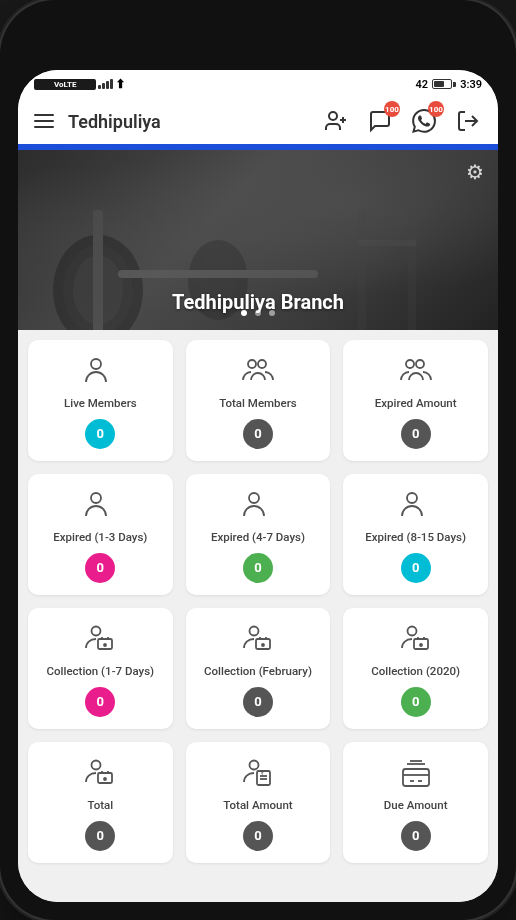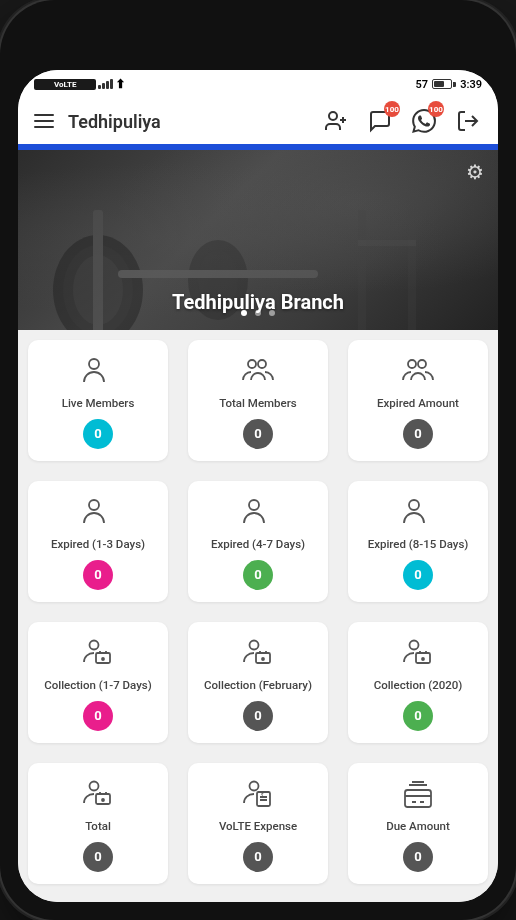--- a/index.html
+++ b/index.html
@@ -151,21 +151,21 @@
     
     .cards-section {
       background: #f0f0f0;
       padding: 10px;
       overflow-y: auto;
       height: calc(100% - 28px - 52px - 180px);
     }
     .cards-grid {
       display: grid;
       grid-template-columns: repeat(3, 1fr);
-      gap: 20px;
+      gap: 13px;
     }
     .card {
       background: #fff;
       border-radius: 10px;
       padding: 14px 8px 12px;
       display: flex;
       flex-direction: column;
       align-items: center;
       gap: 6px;
       box-shadow: 0 1px 3px rgba(0,0,0,0.08);
@@ -270,21 +270,21 @@
         <span class="volte-badge">VoLTE</span>
         <div class="signal-bars">
           <span style="height:4px"></span>
           <span style="height:6px"></span>
           <span style="height:8px"></span>
           <span style="height:10px"></span>
         </div>
         <span style="font-size:12px">⬆</span>
       </div>
       <div class="status-right">
-        <span>57</span>
+        <span>42</span>
         <div class="battery">
           <div class="battery-body">
             <div class="battery-fill"></div>
           </div>
           <div class="battery-tip"></div>
         </div>
         <span>3:39</span>
       </div>
     </div>
 
@@ -499,21 +499,21 @@
           <div class="card-icon">
             <svg width="36" height="36" viewBox="0 0 36 36" fill="none" stroke="#555" stroke-width="1.8">
               <circle cx="14" cy="9" r="4.5"></circle>
               <path d="M4 26c0-5 4-9 10-9"></path>
               <rect x="17" y="15" width="13" height="14" rx="1.5"></rect>
               <line x1="20" y1="20" x2="27" y2="20"></line>
               <line x1="20" y1="23" x2="27" y2="23"></line>
               <text x="21" y="19" font-size="5" fill="#555" stroke="none">₹</text>
             </svg>
           </div>
-          <div class="card-label">VoLTE Expense</div>
+          <div class="card-label">Total Amount</div>
           <div class="card-badge badge-dark">0</div>
         </div>
 
         <div class="card">
           <div class="card-icon">
             <svg width="36" height="36" viewBox="0 0 36 36" fill="none" stroke="#555" stroke-width="1.8">
               <rect x="5" y="13" width="26" height="17" rx="2.5"></rect>
               <path d="M5 19h26"></path>
               <path d="M9 8h18"></path>
               <path d="M12 5h12"></path>

